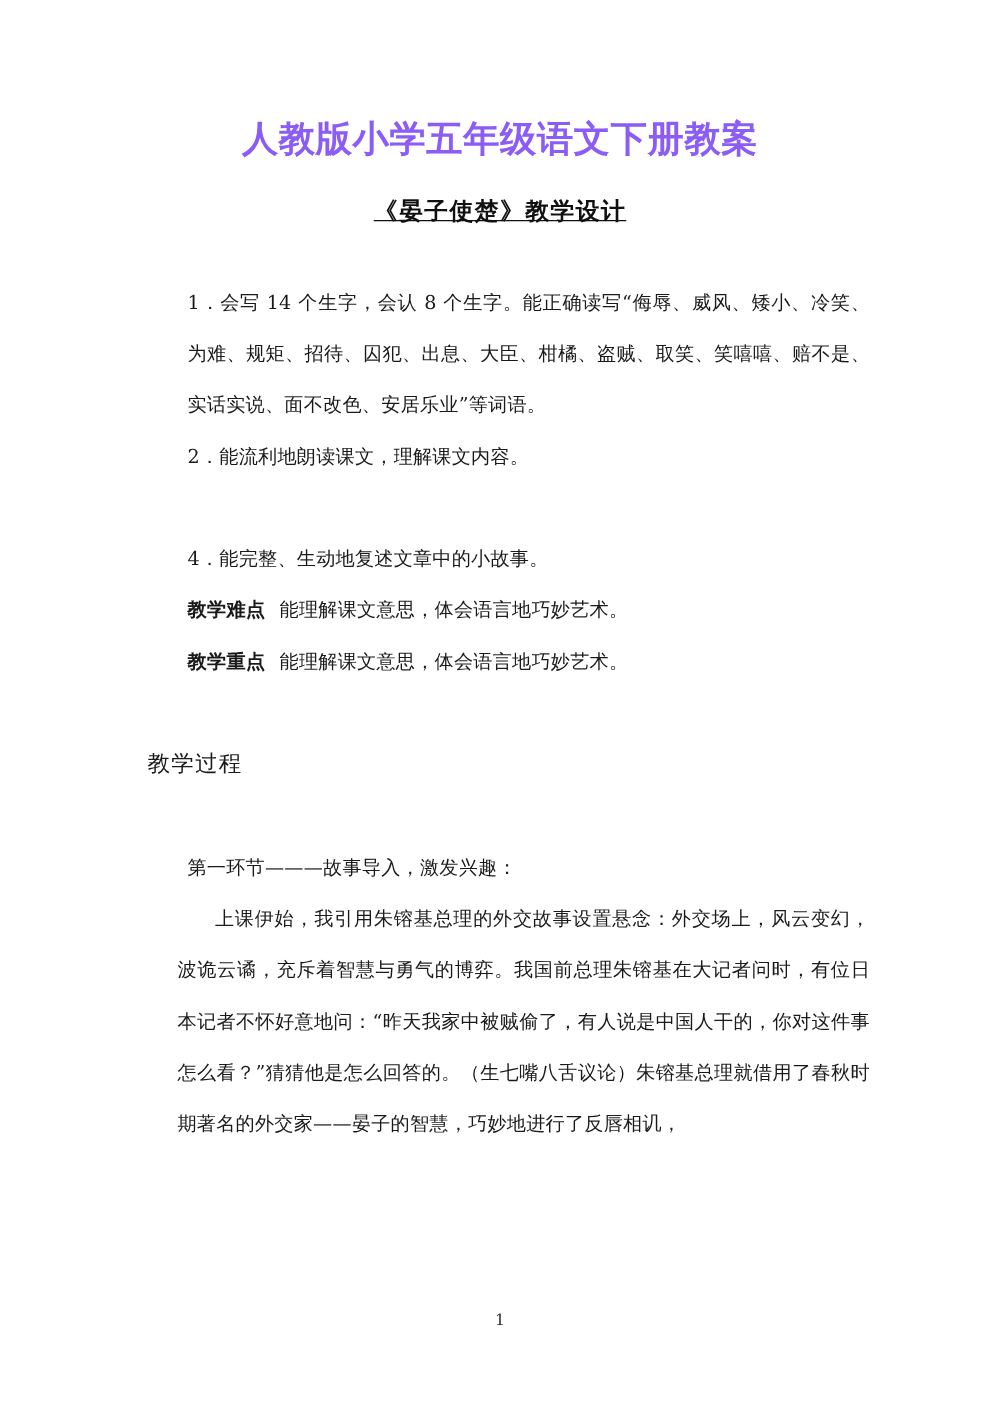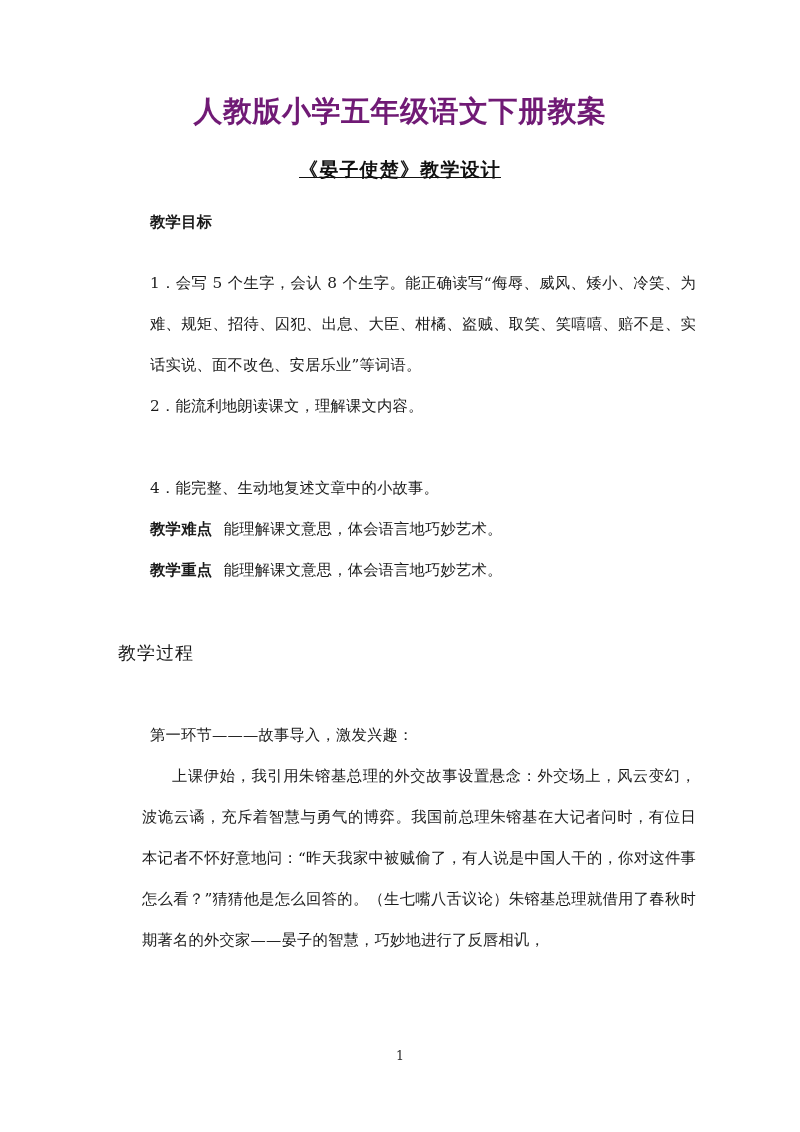--- a/index.html
+++ b/index.html
@@ -23,21 +23,21 @@
   }
   .content {
     position: absolute;
     left: 0;
     top: 0;
     width: 800px;
   }
 
   
   .doc-title {
-    color: #701a75;
+    color: #8b5cf6;
     font-weight: bold;
     font-size: 29px;
     text-align: center;
     letter-spacing: 0.5px;
     margin: 0;
     padding-top: 93px;
     line-height: 1.25;
   }
   .doc-subtitle {
     color: #111;
@@ -116,25 +116,24 @@
 
 <div class="page">
   <div class="content">
 
     <h1 class="doc-title">人教版小学五年级语文下册教案</h1>
 
     <h2 class="doc-subtitle">《晏子使楚》教学设计</h2>
 
     <div class="body-wrap">
 
-      <p class="section-label">教学目标</p>
 
       <div class="spacer-half"></div>
 
-      <p class="para">1．会写 5 个生字，会认 8 个生字。能正确读写“侮辱、威风、矮小、冷笑、为难、规矩、招待、囚犯、出息、大臣、柑橘、盗贼、取笑、笑嘻嘻、赔不是、实话实说、面不改色、安居乐业”等词语。</p>
+      <p class="para">1．会写 14 个生字，会认 8 个生字。能正确读写“侮辱、威风、矮小、冷笑、为难、规矩、招待、囚犯、出息、大臣、柑橘、盗贼、取笑、笑嘻嘻、赔不是、实话实说、面不改色、安居乐业”等词语。</p>
 
       <p class="para">2．能流利地朗读课文，理解课文内容。</p>
 
 
       <div class="spacer-line"></div>
 
       <p class="para">4．能完整、生动地复述文章中的小故事。</p>
 
       <p class="para">
         <span class="inline-label">教学难点</span><span>能理解课文意思，体会语言地巧妙艺术。</span>

